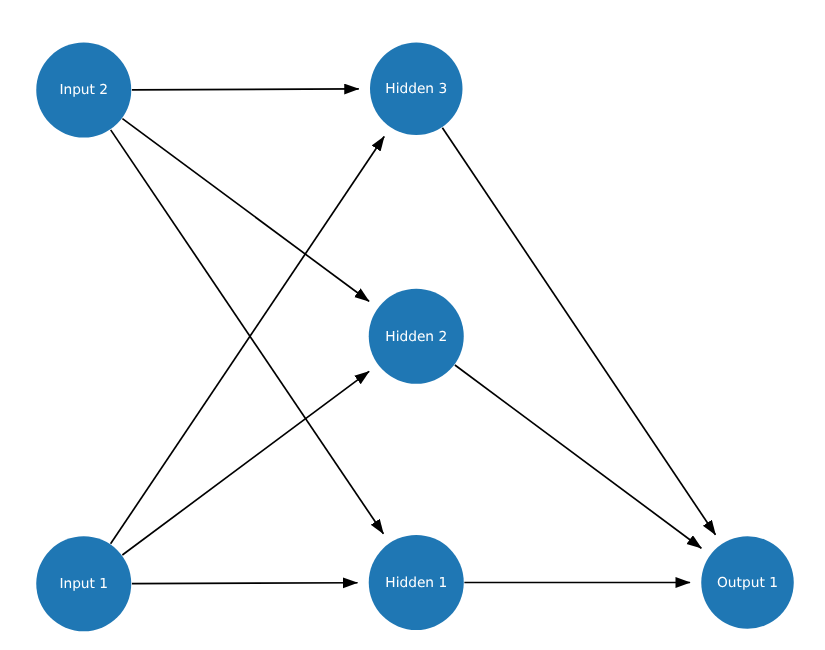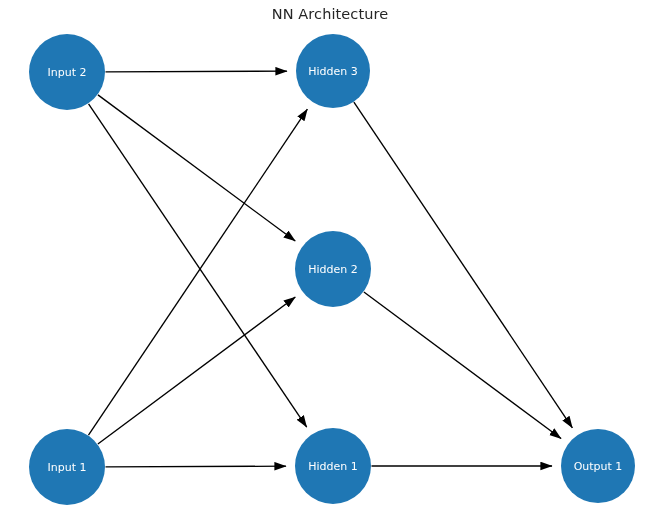--- a/index.html
+++ b/index.html
@@ -51,21 +51,20 @@
     font-size: 11px;
     text-anchor: middle;
     dominant-baseline: middle;
   }
 </style>
 </head>
 <body>
 
 <div id="figure">
 
-  <div id="figure-title">NN Architecture</div>
 
   <svg id="graph-canvas" viewBox="0 0 660 520">
     <defs>
       <marker id="arrowhead" markerWidth="9" markerHeight="9" refX="8.6" refY="3.2" orient="auto" markerUnits="strokeWidth">
         <path d="M0,0 L9,3.2 L0,6.4 z" fill="#000000"></path>
       </marker>
     </defs>
     <g id="edges-group">
         <line x1="105.50" y1="71.86" x2="287.00" y2="71.17" class="edge-line" stroke="#000000" marker-end="url(#arrowhead)"></line>
         <line x1="97.94" y1="94.91" x2="295.23" y2="241.03" class="edge-line" stroke="#000000" marker-end="url(#arrowhead)"></line>

